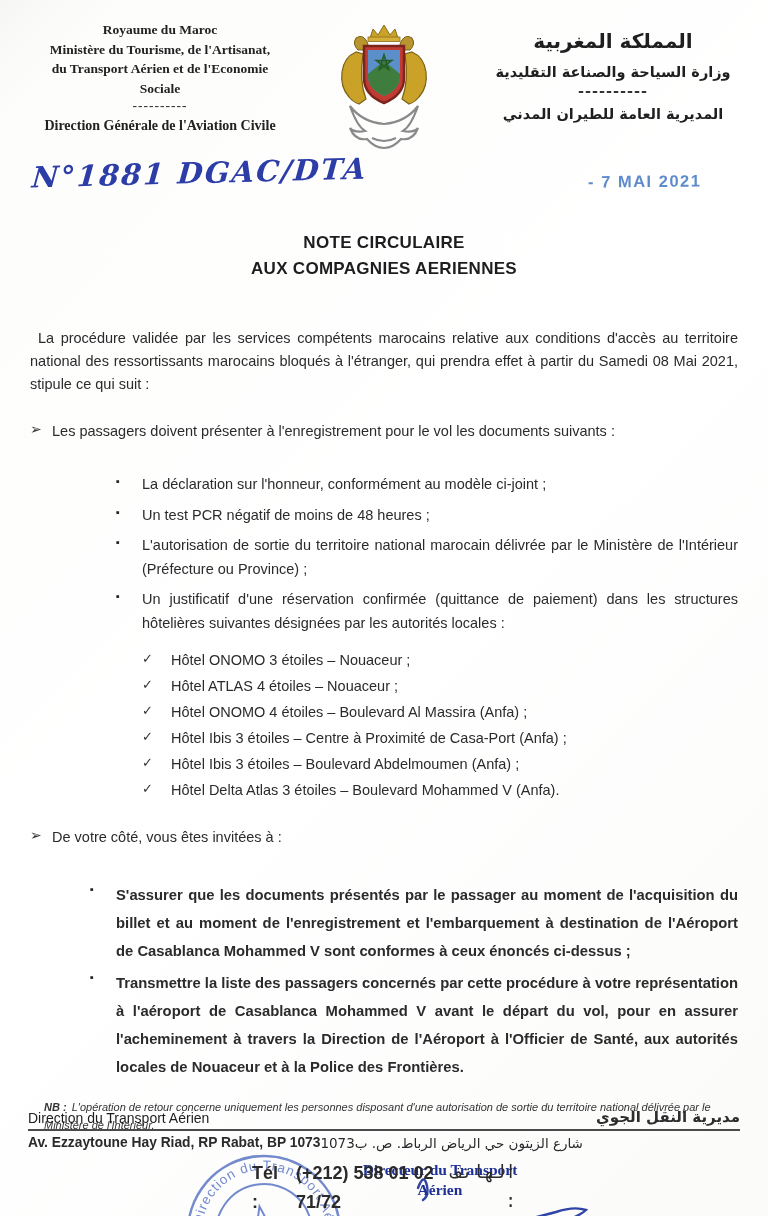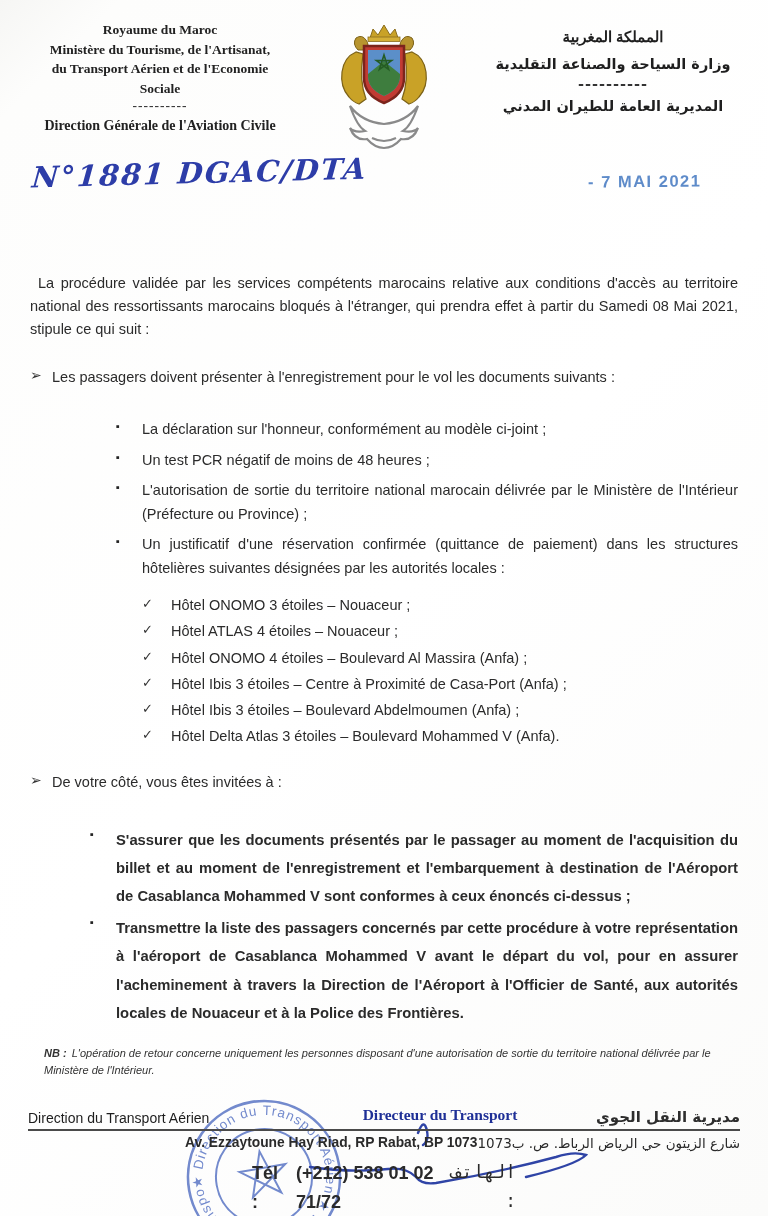--- a/index.html
+++ b/index.html
@@ -26,21 +26,21 @@
   }
   .lh-left .division{margin-top:2px;font-size:14px;}
   .lh-sep{font-weight:bold;letter-spacing:1px;color:#333;line-height:1.2;}
   .lh-center{width:120px;display:flex;justify-content:center;padding-top:2px;}
   .lh-right{
     width:310px;text-align:center;direction:rtl;
     font-weight:bold;font-size:14.5px;line-height:1.55;color:#1f1f1f;
     font-family:"DejaVu Sans",sans-serif;
     padding-top:6px;
   }
-  .lh-right .kingdom{font-size:15px;margin-bottom:4px;font-family:Liberation Serif, serif;}
+  .lh-right .kingdom{font-size:20px;margin-bottom:4px;}
   .lh-right .division{margin-top:2px;font-size:14.5px;}
   
   .ref-row{position:relative;height:72px;margin-top:6px;}
   .handwritten{
     position:absolute;left:32px;top:0;
     font-family:"DejaVu Serif",serif;font-style:italic;font-weight:bold;
     font-size:29px;color:#2d3da8;
     transform:rotate(-1.5deg) skewX(-6deg);
     letter-spacing:2px;white-space:nowrap;
   }
@@ -87,21 +87,21 @@
     font-family:"Liberation Serif",serif;font-weight:bold;color:#1e2f96;
     font-size:15.5px;line-height:1.3;
   }
   .scrawl{position:absolute;left:300px;top:28px;pointer-events:none;}
   
   .footer{position:absolute;left:0;right:0;top:1108px;padding:0 28px;}
   .f-head{display:flex;justify-content:space-between;align-items:flex-end;}
   .f-head .fr{font-size:14px;font-weight:normal;color:#1d1d1d;}
   .f-head .ar{font-size:15px;font-weight:bold;direction:rtl;font-family:"DejaVu Sans",sans-serif;}
   .f-rule{border:none;border-top:2px solid #4a4a4a;margin:3px 0 4px 0;}
-  .f-addr{display:flex;justify-content:flex-end;font-size:13.8px;font-weight:bold;color:#2a2a2a;}
+  .f-addr{display:flex;justify-content:flex-start;font-size:13.8px;font-weight:bold;color:#2a2a2a;}
   .f-addr .ar{direction:rtl;font-weight:normal;font-family:"DejaVu Sans",sans-serif;font-size:13.5px;}
   .f-phones{width:330px;margin:8px auto 12px auto;font-size:18px;font-weight:bold;color:#2a2a2a;}
   .f-line{display:flex;justify-content:center;gap:10px;line-height:1.6;}
   .f-line .lbl{width:34px;text-align:left;}
   .f-line .val{width:160px;text-align:left;}
   .f-line .arlbl{width:50px;direction:rtl;font-family:Liberation Mono, monospace;font-weight:normal;}
 </style>
 </head>
 <body>
 
@@ -146,20 +146,24 @@
       <div class="lh-sep">----------</div>
       <div class="division">المديرية العامة للطيران المدني</div>
     </div>
   </div>
 
   <div class="ref-row">
     <div class="handwritten">N°1881 DGAC/DTA</div>
     <div class="datestamp">- 7 MAI 2021</div>
   </div>
 
+  <div class="doc-title">
+    <div>NOTE CIRCULAIRE</div>
+    <div>AUX COMPAGNIES AERIENNES</div>
+  </div>
 
   <div class="body-text">
 
     <p class="intro">La procédure validée par les services compétents marocains relative aux conditions d'accès au territoire national des ressortissants marocains bloqués à l'étranger, qui prendra effet à partir du Samedi 08 Mai 2021, stipule ce qui suit :</p>
 
     <div class="arrow-item">
       <span class="marker">➢</span>
       <span class="txt">Les passagers doivent présenter à l'enregistrement pour le vol les documents suivants :</span>
     </div>
 
@@ -243,20 +247,21 @@
       </text>
       <path d="M82 56 L96.4 100.2 L58.8 72.9 L105.2 72.9 L67.6 100.2 Z" fill="none" stroke="#5b76c5" stroke-width="2"></path>
     </svg>
 
     <svg class="scrawl" width="300" height="90" viewBox="0 0 300 90" aria-hidden="true">
       <path d="M118 18 q6 -16 9 -2 q2 10 -4 14 M10 52 q40 6 78 2 q18 -2 28 8 q6 8 20 6 q60 -10 120 -26 q18 -6 30 -2 q-10 10 -60 22" fill="none" stroke="#2f44a6" stroke-width="2.4" stroke-linecap="round"></path>
     </svg>
 
     <div class="sig-block">
       <div>Directeur du Transport</div>
+      <div>Aérien</div>
 
     </div>
   </div>
 
   <div class="footer">
     <div class="f-head">
       <div class="fr">Direction du Transport Aérien</div>
       <div class="ar">مديرية النقل الجوي</div>
     </div>
     <hr class="f-rule">

